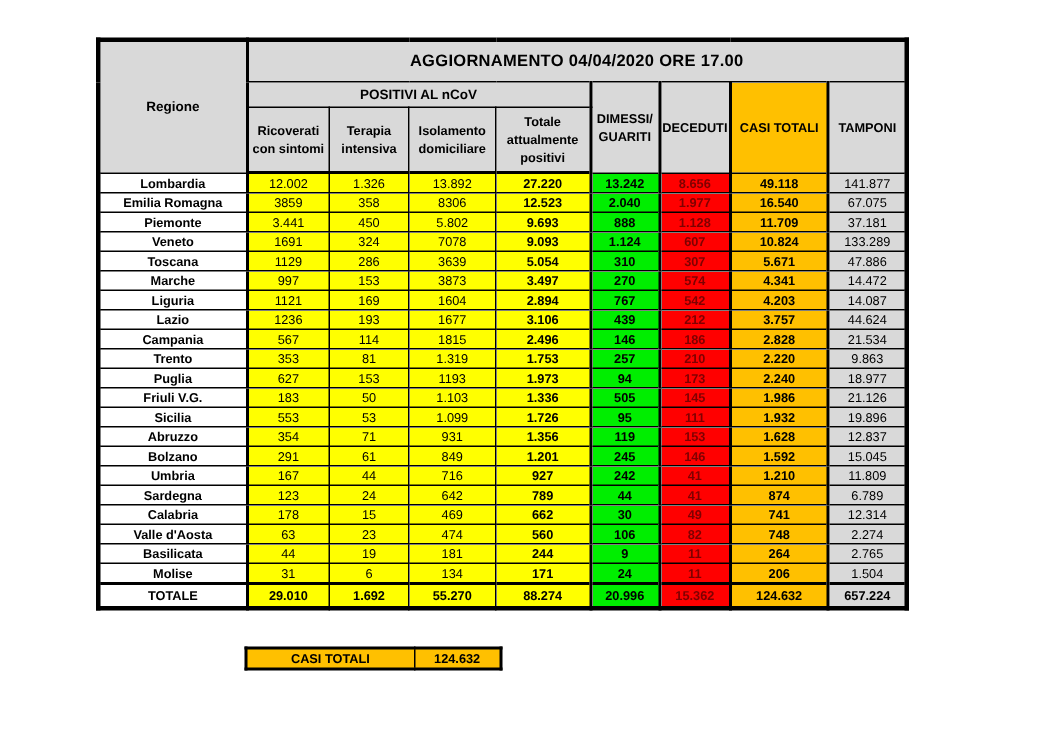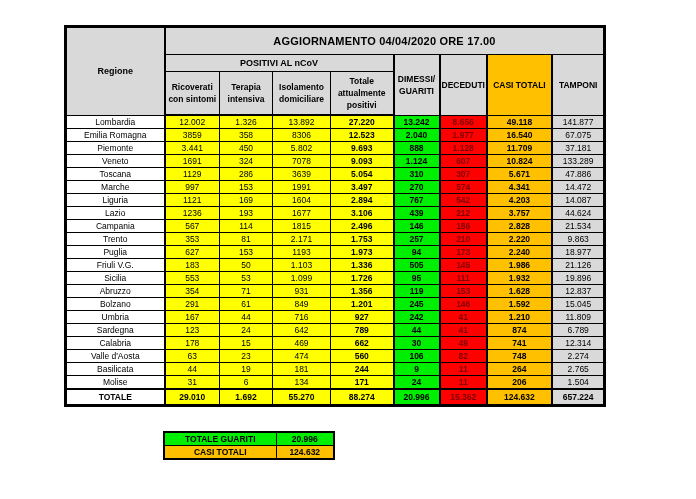--- a/index.html
+++ b/index.html
@@ -21,21 +21,21 @@
   .main-table thead th{background:var(--gray); font-weight:700;}
   .banner-cell{height:26px; font-size:11px !important; letter-spacing:.2px;}
   .group-cell{height:16px; font-size:9px !important;}
   .sub-cell{height:42px; line-height:12px; font-size:8.5px;}
   .h-span{font-size:8.5px;}
   .h-casi{background:var(--orange) !important;}
   .region-head{font-size:9px !important;}
   .sep-l{border-left:2px solid var(--border) !important;}
   .main-table thead tr:last-child th{border-bottom:2px solid var(--border);}
   .main-table td{height:12px;}
-  .region-cell{background:#fff; font-weight:400;}
+  .region-cell{background:#fff; font-weight:700;}
   .c-y{background:var(--yellow); font-weight:400;}
   .c-yb{background:var(--yellow); font-weight:700;}
   .c-g{background:var(--green); font-weight:700;}
   .c-r{background:var(--red); color:var(--red_text); font-weight:700;}
   .c-o{background:var(--orange); font-weight:700;}
   .c-t{background:var(--gray); font-weight:400;}
   tr.totale td{border-top:2px solid var(--border); height:14px; font-weight:700 !important;}
   
   .summary-table{position:absolute; left:163px; top:431px; border:2px solid var(--border);}
   .summary-table td{
@@ -136,21 +136,21 @@
           <td class="c-yb">5.054</td>
           <td class="c-g sep-l">310</td>
           <td class="c-r sep-l">307</td>
           <td class="c-o sep-l">5.671</td>
           <td class="c-t sep-l">47.886</td>
         </tr>
         <tr>
           <td class="region-cell">Marche</td>
           <td class="c-y sep-l">997</td>
           <td class="c-y">153</td>
-          <td class="c-y">1991</td>
+          <td class="c-y">3873</td>
           <td class="c-yb">3.497</td>
           <td class="c-g sep-l">270</td>
           <td class="c-r sep-l">574</td>
           <td class="c-o sep-l">4.341</td>
           <td class="c-t sep-l">14.472</td>
         </tr>
         <tr>
           <td class="region-cell">Liguria</td>
           <td class="c-y sep-l">1121</td>
           <td class="c-y">169</td>
@@ -180,21 +180,21 @@
           <td class="c-yb">2.496</td>
           <td class="c-g sep-l">146</td>
           <td class="c-r sep-l">186</td>
           <td class="c-o sep-l">2.828</td>
           <td class="c-t sep-l">21.534</td>
         </tr>
         <tr>
           <td class="region-cell">Trento</td>
           <td class="c-y sep-l">353</td>
           <td class="c-y">81</td>
-          <td class="c-y">2.171</td>
+          <td class="c-y">1.319</td>
           <td class="c-yb">1.753</td>
           <td class="c-g sep-l">257</td>
           <td class="c-r sep-l">210</td>
           <td class="c-o sep-l">2.220</td>
           <td class="c-t sep-l">9.863</td>
         </tr>
         <tr>
           <td class="region-cell">Puglia</td>
           <td class="c-y sep-l">627</td>
           <td class="c-y">153</td>
@@ -328,24 +328,20 @@
         </tr>
       </tbody>
   </table>
 
   <table class="summary-table">
     <colgroup>
         <col style="width:112px">
         <col style="width:58px">
       </colgroup>
     <tbody>
-      <tr class="sum-g">
-        <td>TOTALE GUARITI</td>
-        <td>20.996</td>
-      </tr>
       <tr class="sum-o">
         <td>CASI TOTALI</td>
         <td>124.632</td>
       </tr>
     </tbody>
   </table>
 
 </div>
 
 </body></html>

